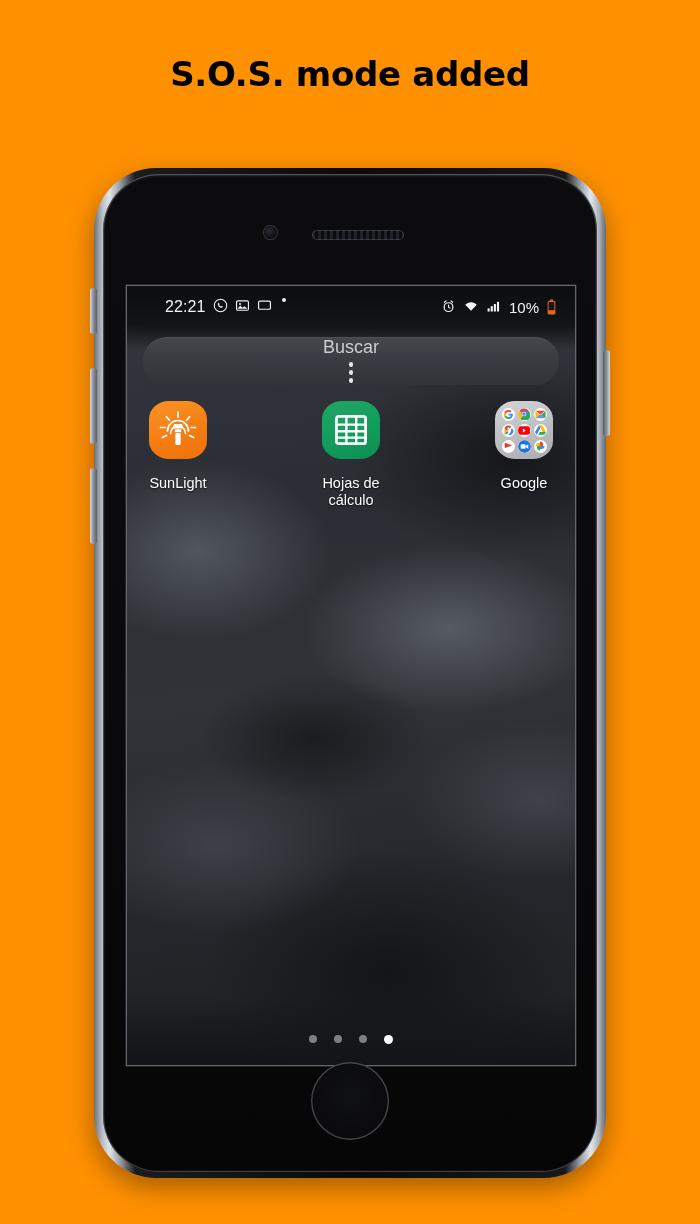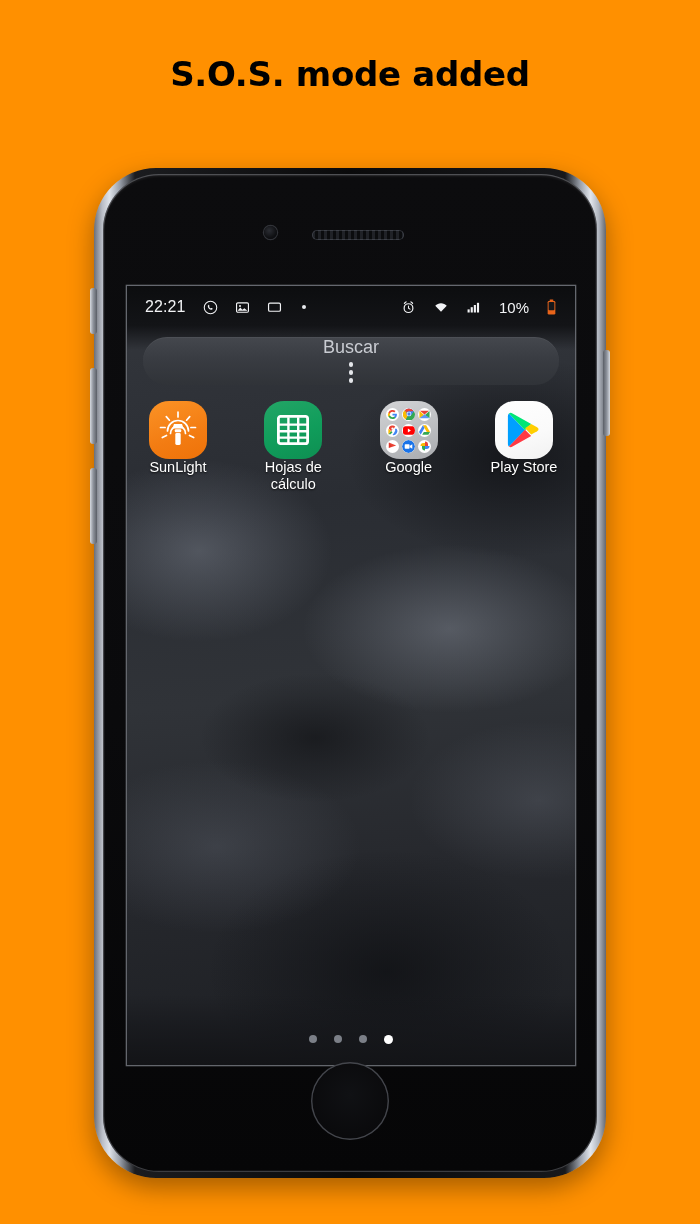--- a/index.html
+++ b/index.html
@@ -109,21 +109,21 @@
     background:linear-gradient(0deg,#131417 0%, rgba(20,21,25,.55) 55%, rgba(24,25,29,0) 100%);
   }
 
   
   .statusbar {
     position:absolute; left:0; top:0; width:100%; height:42px;
     display:flex; align-items:center; justify-content:space-between;
     padding:0 18px;
     color:#f2f3f5;
   }
-  .sb-left, .sb-right { display:flex; align-items:center; gap:17px; }
+  .sb-left, .sb-right { display:flex; align-items:flex-start; gap:7px;margin-left:20px; }
   .sb-clock { font-size:16px; letter-spacing:.1px; }
   .sb-right { font-size:15px; }
   .sb-pct { font-size:15px; margin-left:1px; }
   .ic { display:inline-block; line-height:0; }
   .dot-tiny { width:4px; height:4px; border-radius:50%; background:#e8eaee; margin-left:3px; }
 
   
   .searchbar {
     position:absolute; left:16px; top:51px;
     width:416px; height:48px;
@@ -144,21 +144,21 @@
 
   
   .appgrid {
     position:absolute; left:8px; top:115px; width:432px;
     display:flex; justify-content:space-between;
   }
   .app { width:86px; display:flex; flex-direction:column; align-items:center; }
   .icon-wrap { width:58px; height:58px; position:relative; }
   .squircle { width:58px; height:58px; border-radius:35%/31%; position:relative; overflow:hidden; }
   .app-label {
-    margin-top:0;
+    margin-top:16px;
     color:#ffffff;
     font-size:14.5px;
     text-align:center;
     line-height:1.18;
     text-shadow:0 1px 2px rgba(0,0,0,.75);
     width:92px;
   }
 
   
   .ic-sun { background:linear-gradient(160deg,#FB9326 0%,#F37C12 60%,#EE7209 100%); }
@@ -391,33 +391,20 @@
                   <path fill="#4285F4" d="M12 12h9a6 6 0 0 1-6 6h-3z"></path>
                   <path fill="#34A853" d="M12 12v9a6 6 0 0 1-6-6v-3z"></path>
                 </svg>
               </span>
             </div>
           </div>
         </div>
         <div class="app-label">Google</div>
       </div>
 
-      <div class="app">
-        <div class="icon-wrap">
-          <div class="squircle ic-play">
-            <svg width="33" height="36" viewBox="0 0 33 36">
-              <path fill="#00A0FF" d="M2 1.4c-.7.6-1.1 1.6-1.1 2.9v27.4c0 1.3.4 2.3 1.1 2.9L18 18.2z"></path>
-              <path fill="#00E676" d="M2 1.4C2.9.6 4.2.6 5.5 1.4l18.7 10.6-6.2 6.2z"></path>
-              <path fill="#FFCE00" d="M24.2 12l5.9 3.3c1.9 1.1 1.9 2.8 0 3.9l-5.9 3.3-6.2-6.3z"></path>
-              <path fill="#FF3A44" d="M2 34.6c.9.8 2.2.8 3.5 0l18.7-10.6-6.2-6.2z"></path>
-            </svg>
-          </div>
-        </div>
-        <div class="app-label">Play Store</div>
-      </div>
 
     </div>
 
     <div class="pagedots">
       <span class="pd"></span>
       <span class="pd"></span>
       <span class="pd"></span>
       <span class="pd active"></span>
     </div>
   </div>

